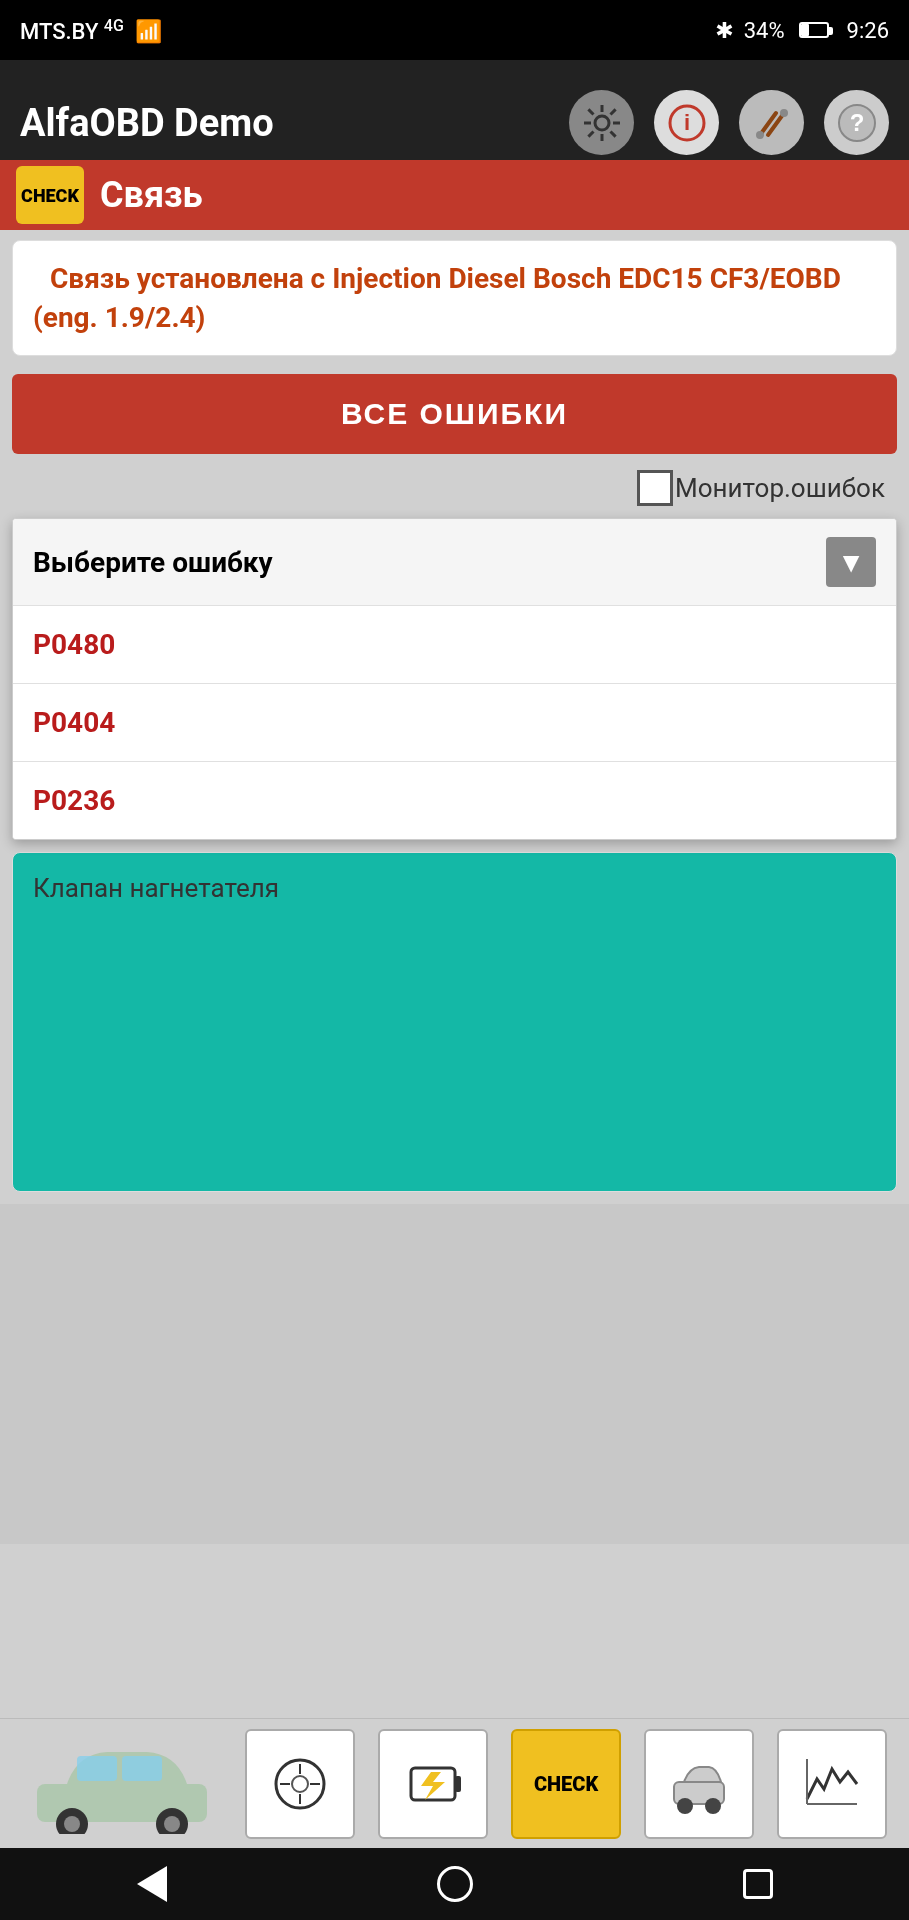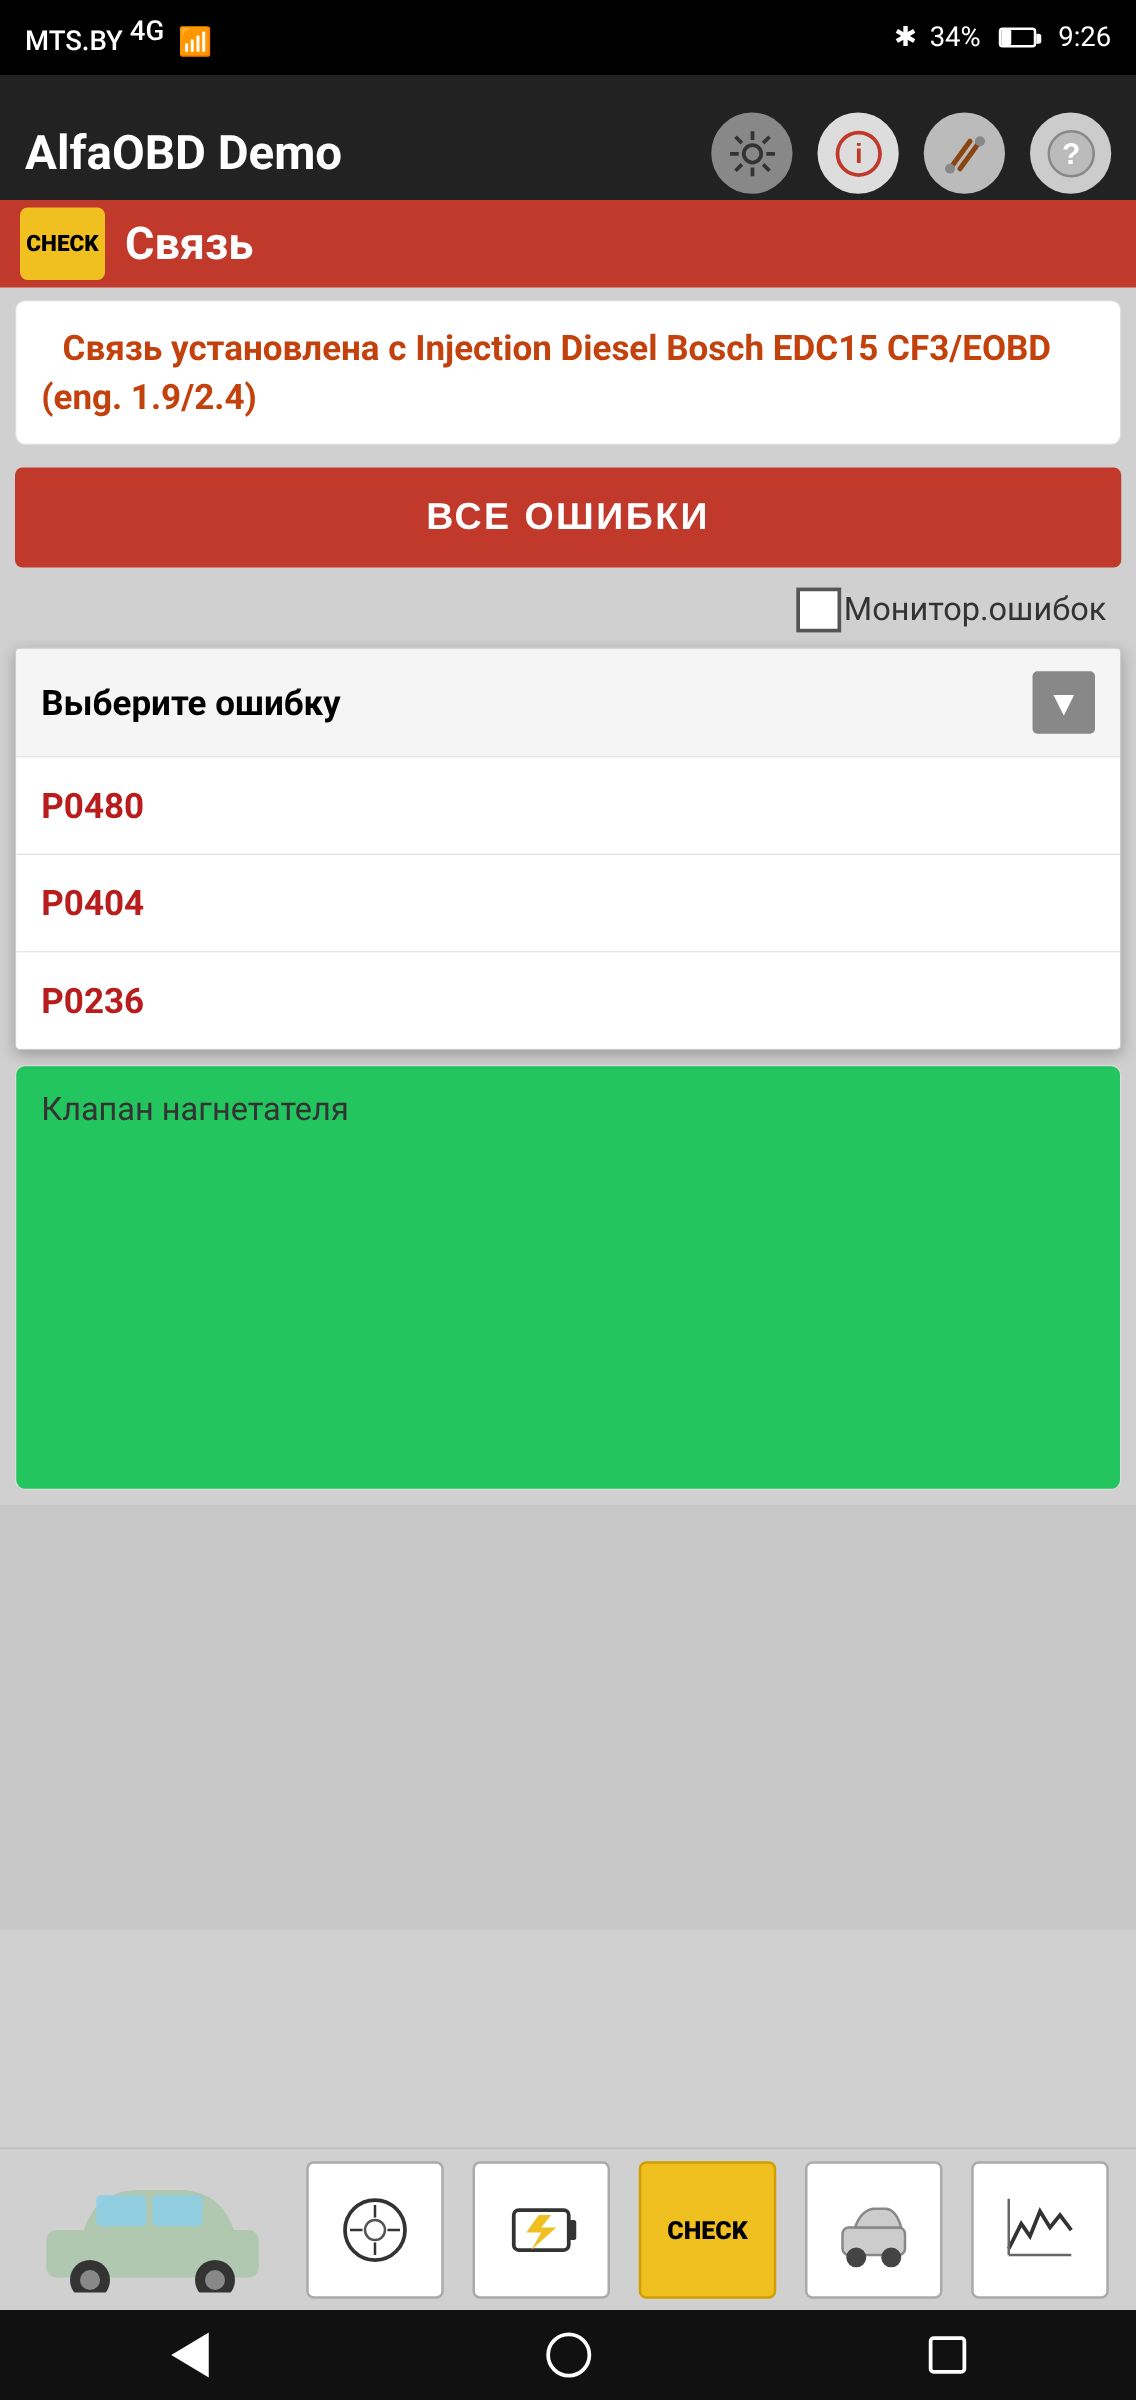--- a/index.html
+++ b/index.html
@@ -222,21 +222,21 @@
       color: #b91c1c;
       cursor: pointer;
       background: #fff;
     }
     .dropdown-item:last-child {
       border-bottom: none;
     }
 
     
     .description-box {
-      background: #22c55e;
+      background: #14b8a6;
       margin: 12px 12px;
       border-radius: 8px;
       padding: 20px 20px;
       border: 1px solid #ddd;
       min-height: 340px;
     }
     .description-text {
       font-size: 26px;
       color: #333;
     }
@@ -317,21 +317,21 @@
       overflow-y: auto;
       background: #d0d0d0;
     }
   </style>
 </head>
 <body>
 
 <div class="status-bar">
   <span class="status-left">
     <span>MTS.BY</span>
-    <sup style="font-size:22px;">4G</sup>
+    <sup style="font-size:16px;">4G</sup>
     <span style="margin-left:6px; font-size:22px;">📶</span>
   </span>
   <div class="status-right">
     <span>✱</span>
     <span>34%</span>
     <div class="battery-icon">
       <div class="battery-fill"></div>
     </div>
     <span style="margin-left:8px;">9:26</span>
   </div>

